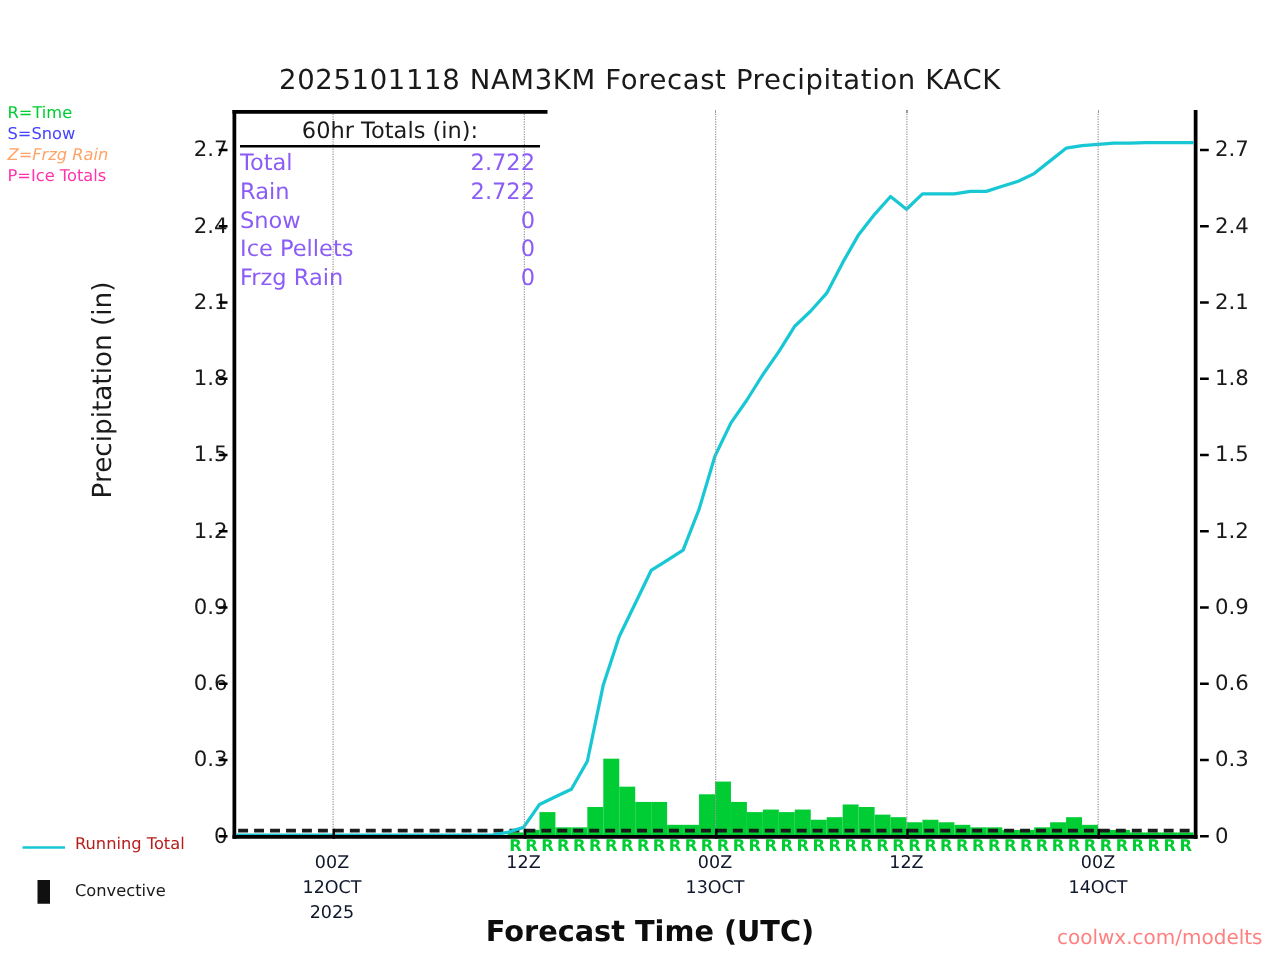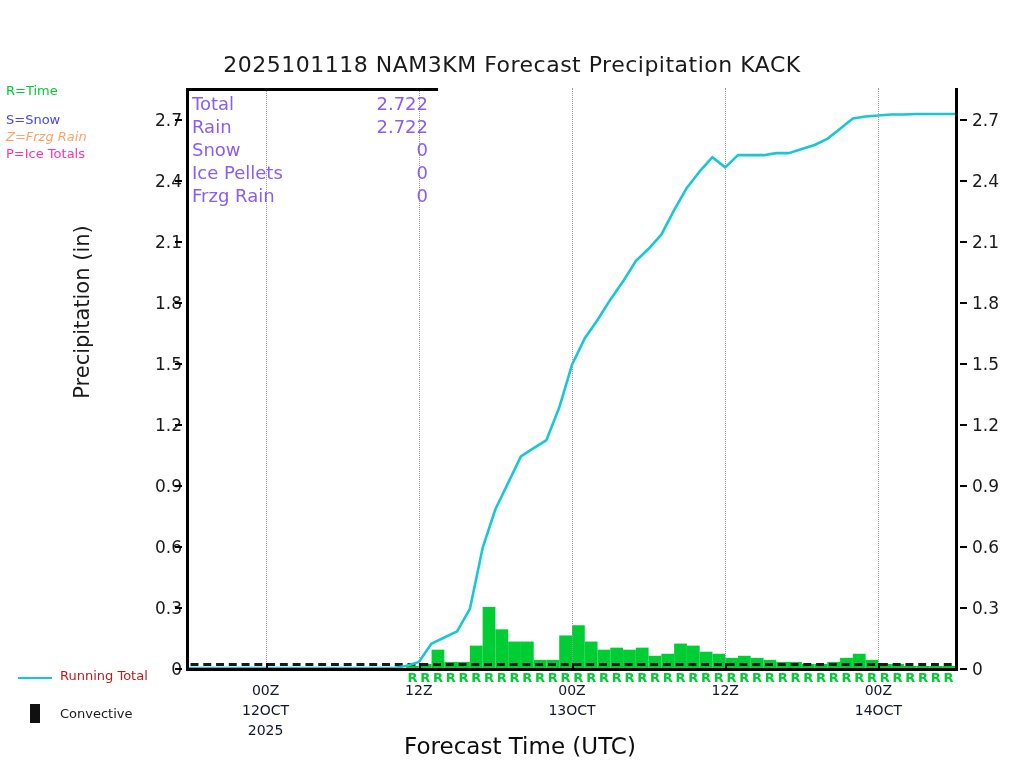--- a/index.html
+++ b/index.html
@@ -151,20 +151,21 @@
   .xlabel div { white-space: nowrap; }
 
   
   #xaxis-title {
     left: 190px; top: 733px;
     width: 660px;
     text-align: center;
     font-size: 23px;
     color: #0d0d0d;
     white-space: nowrap;
+    font-weight: bold;
   }
 
   
   #legend-running { left: 8px; top: 668px; width: 180px; height: 20px; }
   #legend-running .lg-line {
     position: absolute; left: 10px; top: 9px;
     width: 34px; height: 0;
     border-top: 2px solid #17c8d4;
   }
   #legend-running .lg-text {
@@ -213,21 +214,21 @@
 </style>
 </head>
 <body>
 
 <div id="root">
 
   <div class="abs" id="chart-title">2025101118 NAM3KM Forecast Precipitation KACK</div>
 
   <div class="abs" id="ptype-key">
       <div class="key-row" style="color: rgb(0, 204, 51);">R=Time</div>
-      <div class="key-row" style="color: rgb(68, 68, 255); margin-top: 12px;">S=Snow</div>
+      <div class="key-row" style="color: rgb(68, 68, 255);">S=Snow</div>
       <div class="key-row" style="color: rgb(255, 163, 102); font-style: italic;">Z=Frzg Rain</div>
       <div class="key-row" style="color: rgb(255, 51, 170);">P=Ice Totals</div>
     </div>
 
   <div class="abs" id="plot-frame"></div>
 
   <div class="abs" id="plot-area">
     <div id="gridlines">
         <div class="vgrid" style="left: 76.6px;"></div>
         <div class="vgrid" style="left: 229.8px;"></div>
@@ -389,20 +390,21 @@
       <div class="ytick-label-right" style="top: 91.5789px; left: 12px;">2.4</div>
       <div class="ytick-mark-right" style="top: 91.5789px;"></div>
       <div class="ytick-label-right" style="top: 30.5263px; left: 12px;">2.7</div>
       <div class="ytick-mark-right" style="top: 30.5263px;"></div>
     </div>
 
   <div class="abs" id="yaxis-title">Precipitation (in)</div>
 
   <div class="abs" id="totals-top-border"></div>
   <div class="abs" id="totals-box">
+    <div class="totals-head">60hr Totals (in):</div>
     <div id="totals-rows">
         <div class="totals-row">
           <span>Total</span>
           <span class="tv">2.722</span>
         </div>
         <div class="totals-row">
           <span>Rain</span>
           <span class="tv">2.722</span>
         </div>
         <div class="totals-row">
@@ -498,14 +500,15 @@
 
   <div class="abs" id="legend-running">
     <span class="lg-line"></span>
     <span class="lg-text">Running Total</span>
   </div>
   <div class="abs" id="legend-convective">
     <span class="lg-swatch"></span>
     <span class="lg-text">Convective</span>
   </div>
 
+  <div class="abs" id="watermark">coolwx.com/modelts</div>
 
 </div>
 
 </body></html>

